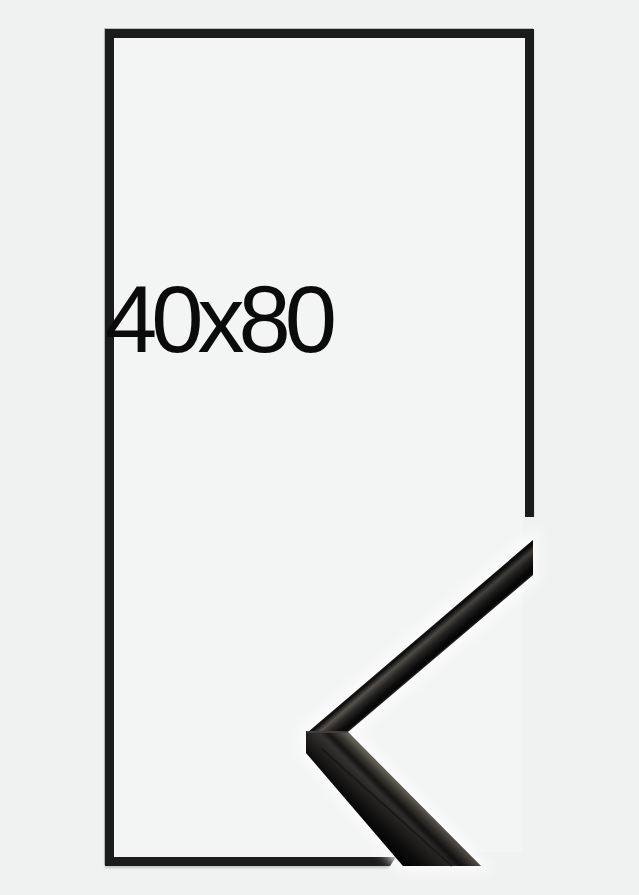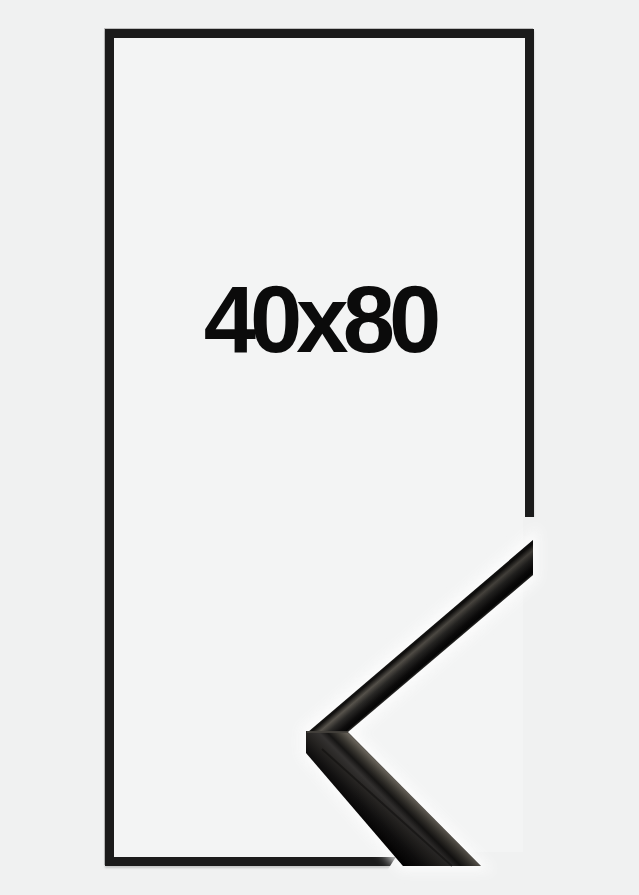--- a/index.html
+++ b/index.html
@@ -30,24 +30,23 @@
     border:9px solid var(--frame-outline,#1b1b1b);
     background:#f3f4f4;
     box-shadow:-1px -1px 0 rgba(125,125,125,0.45), 0 2px 2px rgba(0,0,0,0.18);
   }
   
   .size-label{
     position:absolute;
     left:105px;
     top:273px;
     width:429px;
-    text-align:center;
     font-size:94px;
     line-height:1;
-    font-weight:bold;
+    font-weight:normal;
     letter-spacing:-6px;
     color:var(--label-text,#0b0b0b);
     white-space:nowrap;
   }
   
   .mask{position:absolute;background:var(--background,#f0f1f1);}
   .mask-right{
     left:523px;
     top:517px;
     width:70px;

